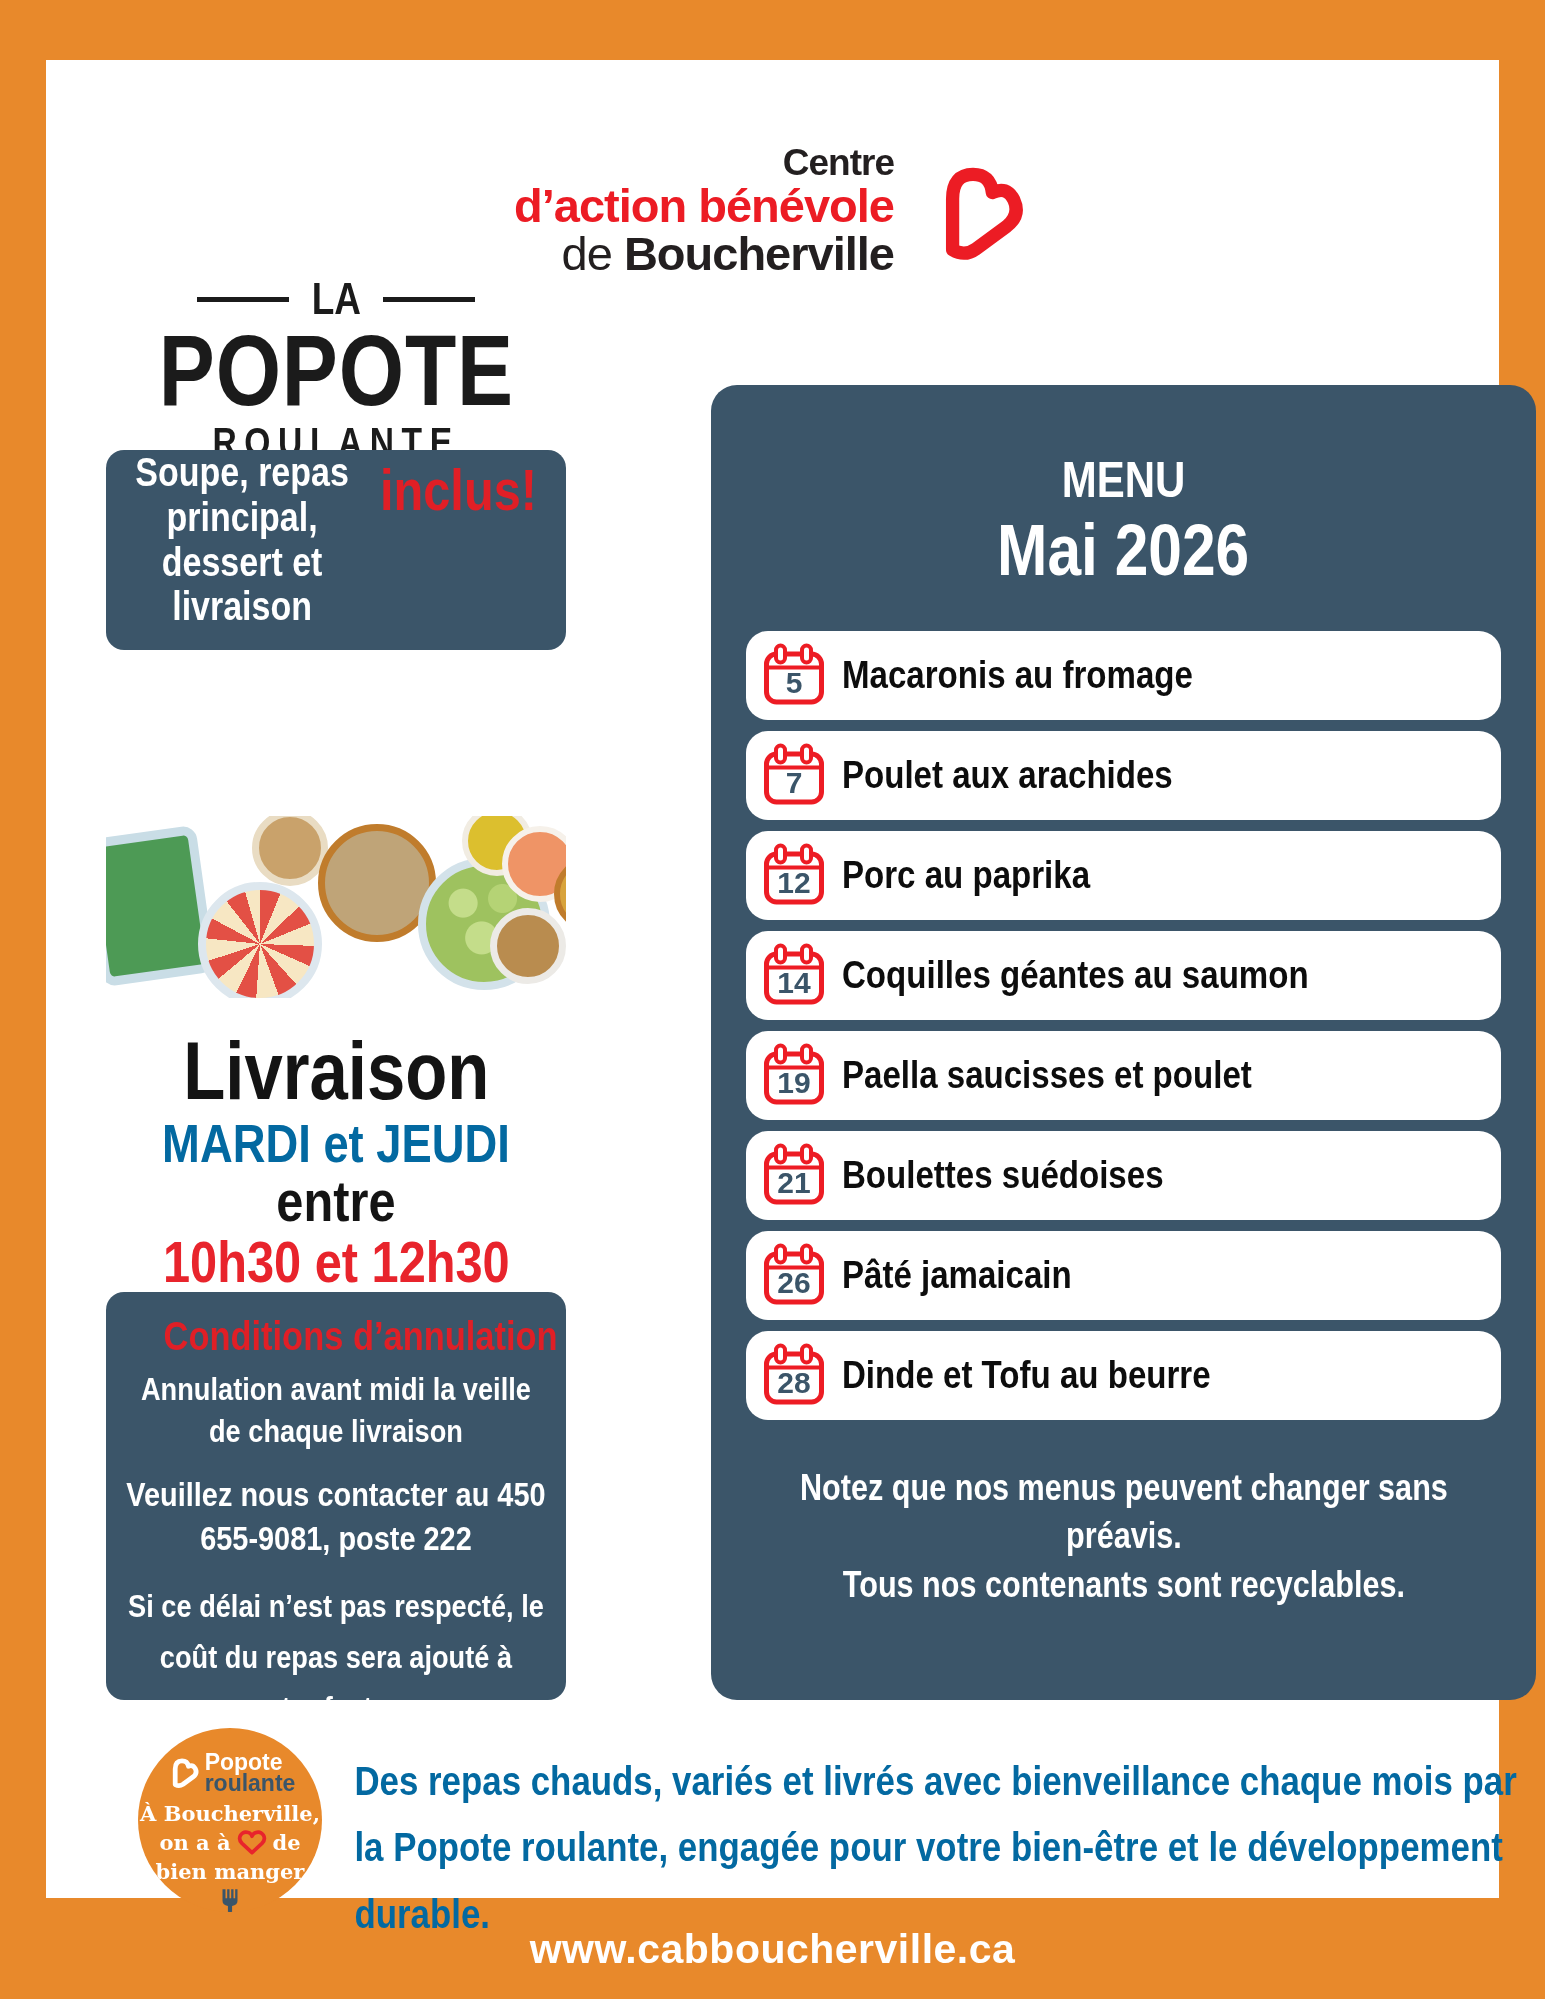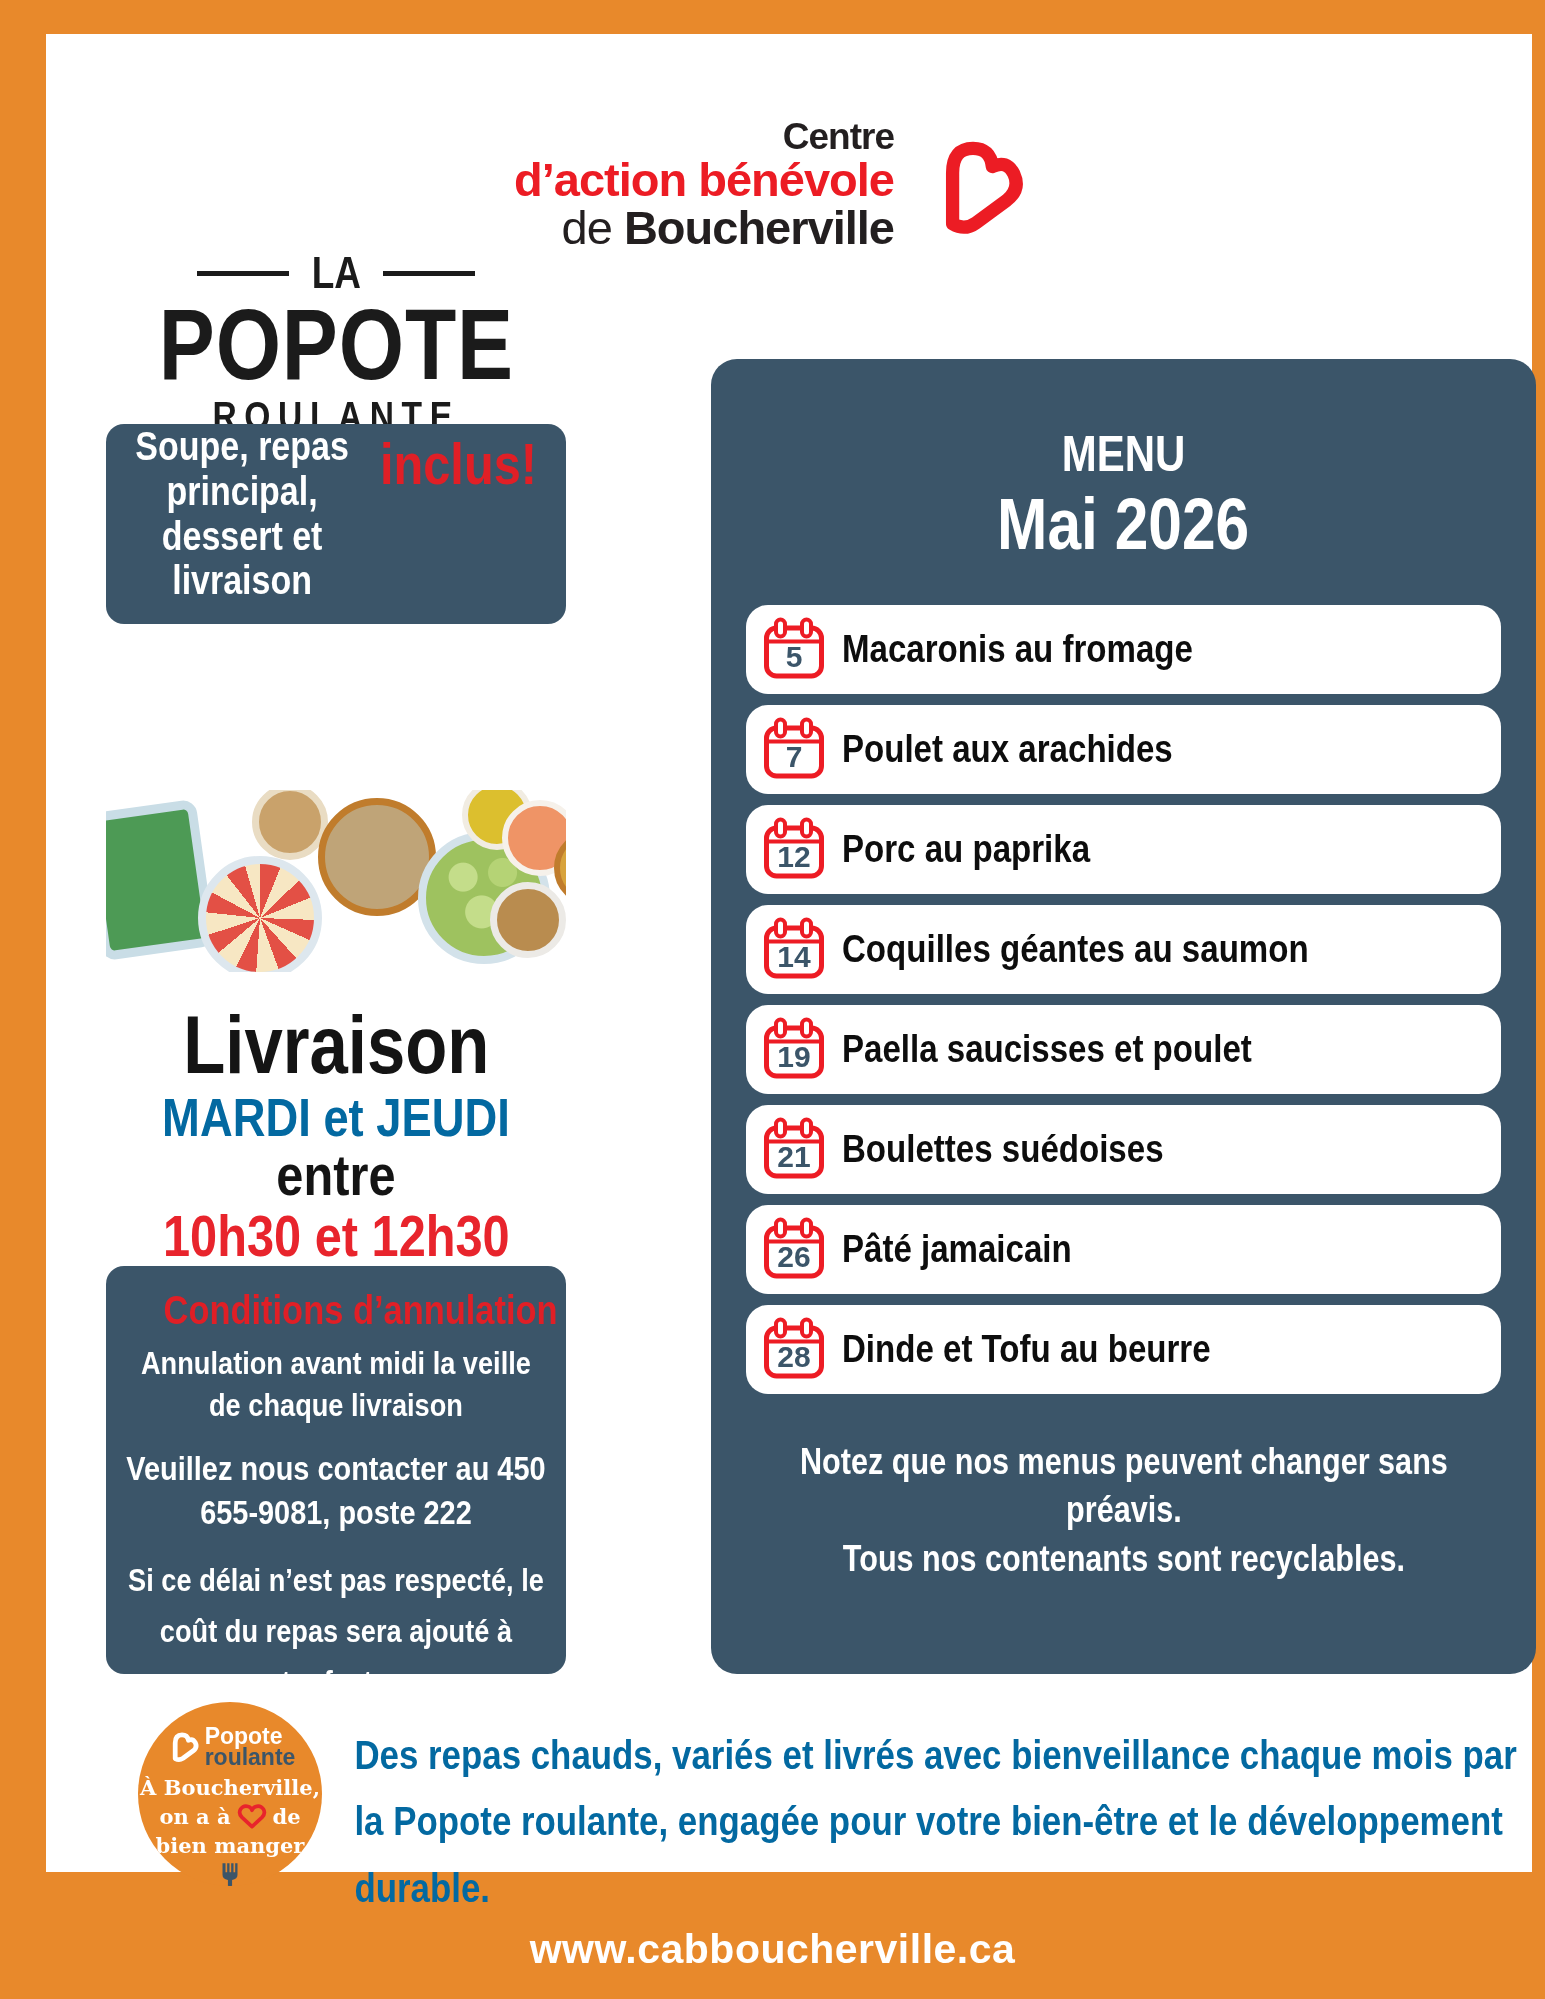--- a/index.html
+++ b/index.html
@@ -1,18 +1,18 @@
 <!DOCTYPE html>
 <html><head>
 <meta charset="utf-8">
 <style>
   html,body{margin:0;padding:0;background:#9a9a9a;}
   #canvas{position:relative;width:1545px;height:1999px;background:#E8892B;overflow:hidden;
           font-family:"Liberation Sans",sans-serif;color:#111;}
-  #sheet{position:absolute;left:46px;top:34px;width:1453px;height:1838px;background:#ffffff;padding-left:33px;}
+  #sheet{position:absolute;left:46px;top:60px;width:1453px;height:1838px;background:#ffffff;}
 
   
   .sqz{display:inline-block;transform:scaleX(.84);transform-origin:center;white-space:nowrap;}
   .sqzL{display:inline-block;transform:scaleX(.87);transform-origin:left center;white-space:nowrap;}
   .sqzB{display:block;transform:scaleX(.85);transform-origin:center;width:117.6%;margin-left:-8.8%;}
 
   
   #logo{position:absolute;left:408px;top:84px;display:flex;align-items:center;gap:28px;}
   #logo .txt{width:440px;text-align:right;line-height:1.02;letter-spacing:-1px;}
   #logo .l1{font-size:37px;font-weight:700;color:#231f20;}

